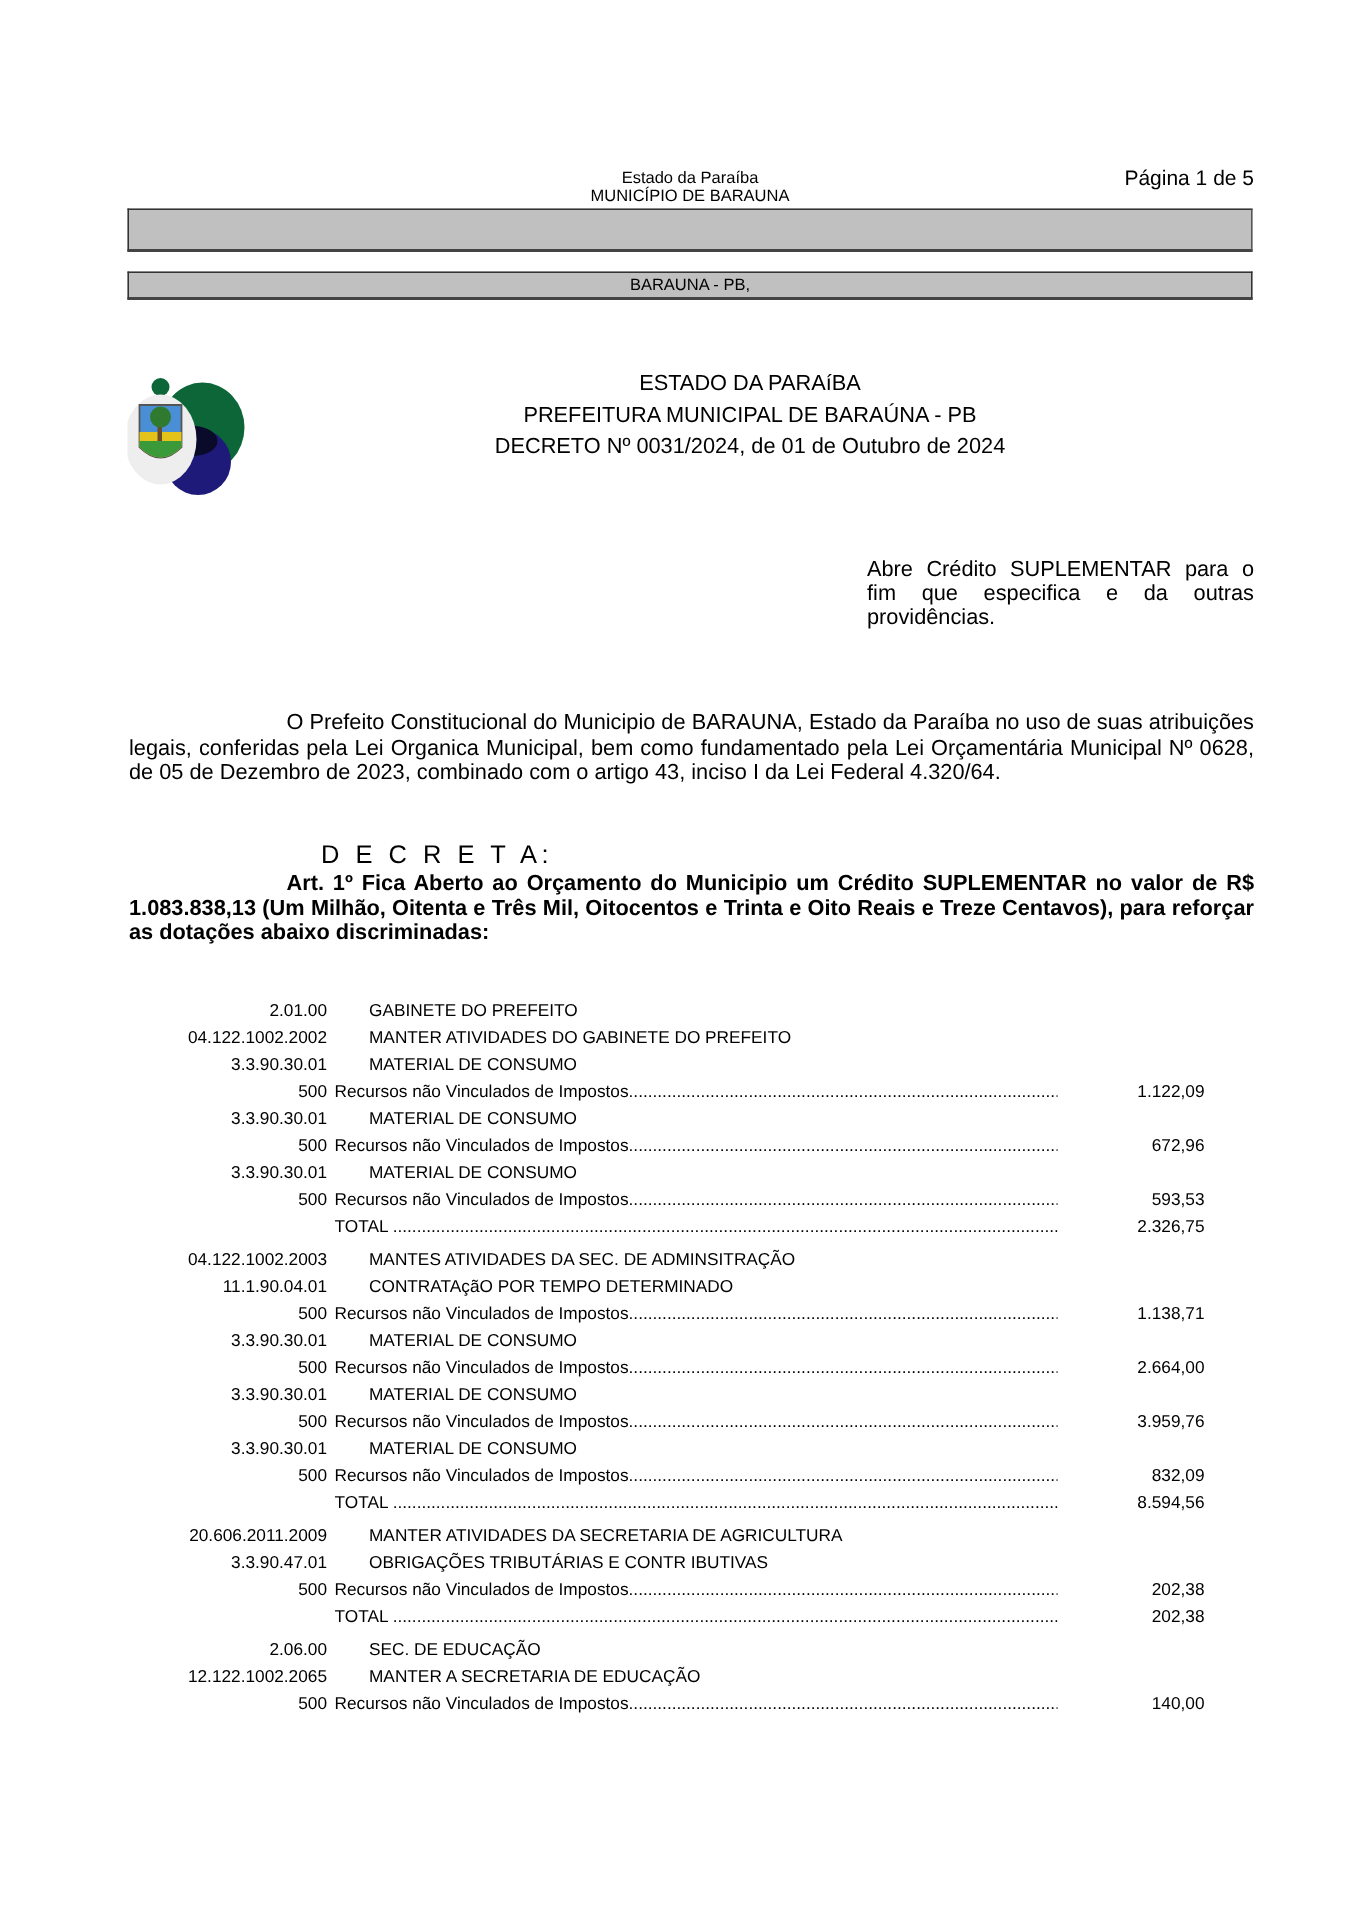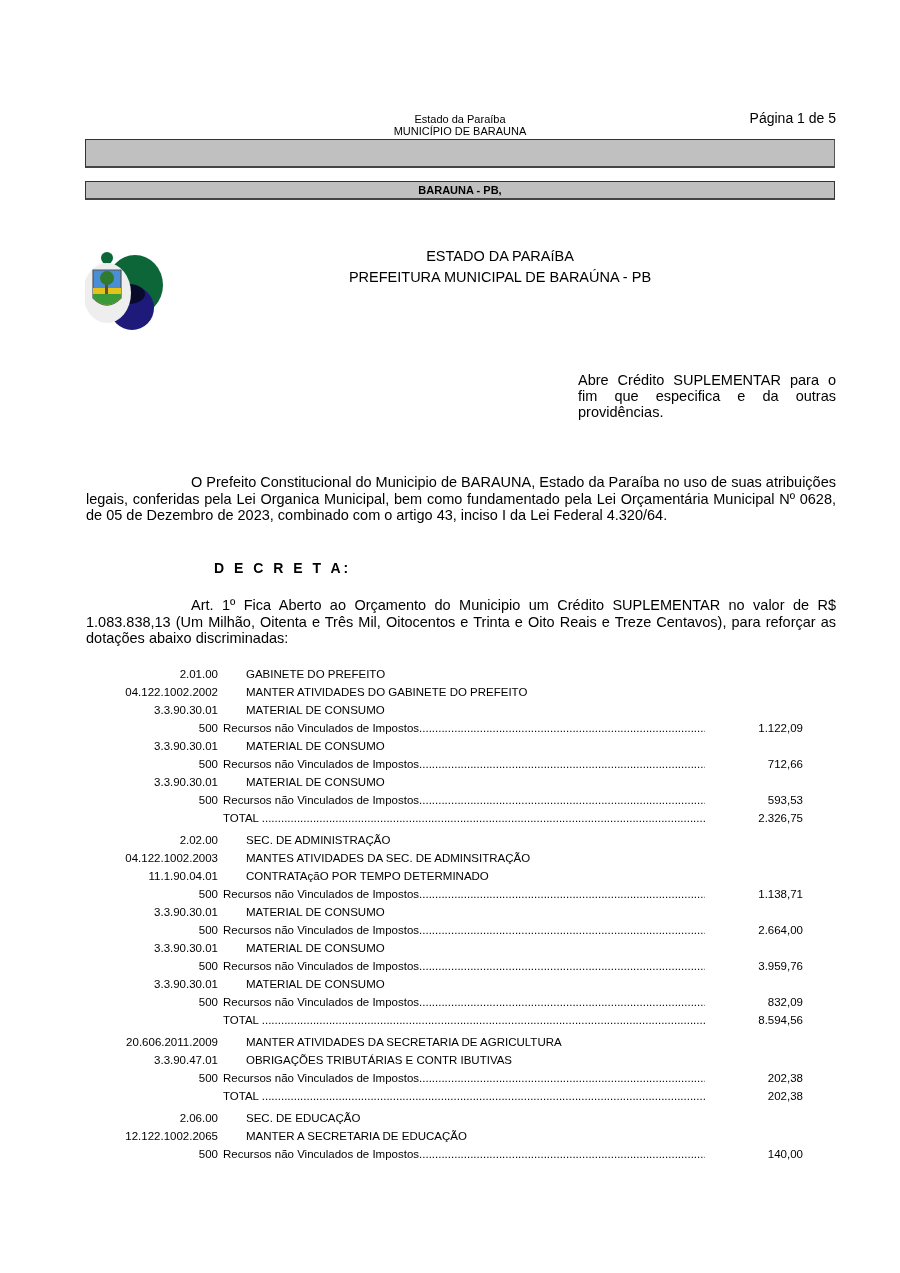--- a/index.html
+++ b/index.html
@@ -2,28 +2,28 @@
 <html><head>
 <meta charset="utf-8">
 <style>
   html, body { margin:0; padding:0; background:#ffffff; }
   body { width:900px; height:1273px; position:relative; overflow:hidden;
          font-family:"Liberation Sans", sans-serif; color:#000; }
   .abs { position:absolute; }
   .hdr-state { left:0; width:920px; top:113px; text-align:center; font-size:11px; line-height:12px; }
   .hdr-page { right:64px; top:110px; font-size:14px; }
   .bar1 { left:85px; top:139px; width:748px; height:26px; background:#c0c0c0; border:1px solid #333; border-right-color:#555; border-bottom:2px solid #444; }
-  .bar2 { left:85px; top:181px; width:748px; height:16px; background:#c0c0c0; border:1px solid #333; border-bottom:2px solid #444; font-size:11px; line-height:16px; text-align:center;font-weight:bold; }
+  .bar2 { left:85px; top:181px; width:748px; height:16px; background:#c0c0c0; border:1px solid #333; border-bottom:2px solid #444; font-size:11px; line-height:16px; text-align:center; }
   .logo { left:85px; top:250px; width:80px; height:82px; }
   .title { left:240px; width:520px; top:246px; text-align:center; font-size:14.5px; line-height:21px; }
   .ementa { left:578px; top:372px; width:258px; font-size:14.5px; line-height:16px; text-align:justify; text-align-last:left; }
   .ementa span.j { display:block; text-align:justify; text-align-last:justify; }
   .para { left:86px; width:750px; font-size:14.5px; line-height:16.5px; text-align:justify; }
   .para .indent { display:inline-block; width:105px; }
-  .decreta { left:214px; top:560px; font-size:14px; letter-spacing:3px;font-weight:bold; }
+  .decreta { left:214px; top:560px; font-size:17px; letter-spacing:3px; }
   .table { left:0; top:665px; width:900px; font-size:11.5px; }
   .row { position:relative; height:18px; line-height:18px;text-decoration:underline; }
   .row .code { position:absolute; right:682px; text-align:right; white-space:nowrap; }
   .row .desc { position:absolute; left:223px; white-space:nowrap;margin-left:23px; }
   .row .dots { position:absolute; left:223px; width:482px; overflow:hidden; white-space:nowrap; }
   .row .val { position:absolute; right:97px; text-align:right; }
   .gap { height:4px; }
 </style>
 </head>
 <body>
@@ -48,35 +48,36 @@
     <path d="M8 38 L36 38 L36 48 Q22 62 8 48 Z" fill="#e3c21a"></path>
     <path d="M8 44 L36 44 L36 48 Q22 62 8 48 Z" fill="#3a9a3a"></path>
     <rect x="20" y="30" width="3" height="14" fill="#6b4b2a"></rect>
     <circle cx="22" cy="28" r="7" fill="#2f7a2f"></circle>
   </svg>
 </div>
 
 <div class="abs title">
   <div>ESTADO  DA PARAíBA</div>
   <div>PREFEITURA MUNICIPAL DE BARAÚNA - PB</div>
+  <div>DECRETO Nº 0031/2024, de 01 de Outubro de 2024</div>
 </div>
 
 <div class="abs ementa">
   <span class="j">Abre Crédito SUPLEMENTAR para o</span>
   <span class="j">fim que especifica e da outras</span>
   <span>providências.</span>
 </div>
 
 <div class="abs para" style="top:474px;">
   <span class="indent"></span><span>O Prefeito Constitucional do Municipio de BARAUNA, Estado da Paraíba no uso de suas atribuições legais, conferidas pela Lei Organica Municipal, bem como fundamentado pela Lei Orçamentária Municipal Nº 0628, de 05 de Dezembro de 2023, combinado com o artigo 43, inciso I da Lei Federal 4.320/64.</span>
 </div>
 
 <div class="abs decreta">D E C R E T A:</div>
 
-<div class="abs para" style="top:597px;">
+<div class="abs para" style="top:581px;font-weight:bold;">
   <span class="indent"></span><span>Art. 1º Fica Aberto ao Orçamento do Municipio um Crédito SUPLEMENTAR no valor de R$ 1.083.838,13 (Um Milhão, Oitenta e Três Mil, Oitocentos e Trinta e Oito Reais e Treze Centavos), para reforçar as dotações abaixo discriminadas:</span>
 </div>
 
 <div class="abs table" id="alloc-table">
     <div class="row">
       <span class="code">2.01.00</span>
       <span class="desc">GABINETE DO PREFEITO</span>
     </div>
     <div class="row">
       <span class="code">04.122.1002.2002</span>
@@ -91,40 +92,36 @@
       <span class="dots"><span>Recursos não Vinculados de Impostos</span><span>............................................................................................................................................................................................................</span></span>
       <span class="val">1.122,09</span>
     </div>
     <div class="row">
       <span class="code">3.3.90.30.01</span>
       <span class="desc">MATERIAL DE CONSUMO</span>
     </div>
     <div class="row">
       <span class="code">500</span>
       <span class="dots"><span>Recursos não Vinculados de Impostos</span><span>............................................................................................................................................................................................................</span></span>
-      <span class="val">712,66</span>
+      <span class="val">672,96</span>
     </div>
     <div class="row">
       <span class="code">3.3.90.30.01</span>
       <span class="desc">MATERIAL DE CONSUMO</span>
     </div>
     <div class="row">
       <span class="code">500</span>
       <span class="dots"><span>Recursos não Vinculados de Impostos</span><span>............................................................................................................................................................................................................</span></span>
       <span class="val">593,53</span>
     </div>
     <div class="row">
       <span class="dots"><span>TOTAL</span> <span>............................................................................................................................................................................................................</span></span>
       <span class="val">2.326,75</span>
     </div>
     <div class="gap"></div>
-    <div class="row">
-      <span class="code">2.02.00</span>
-      <span class="desc">SEC. DE ADMINISTRAÇÃO</span>
-    </div>
     <div class="row">
       <span class="code">04.122.1002.2003</span>
       <span class="desc">MANTES ATIVIDADES DA SEC. DE ADMINSITRAÇÃO</span>
     </div>
     <div class="row">
       <span class="code">11.1.90.04.01</span>
       <span class="desc">CONTRATAçãO POR TEMPO DETERMINADO</span>
     </div>
     <div class="row">
       <span class="code">500</span>

